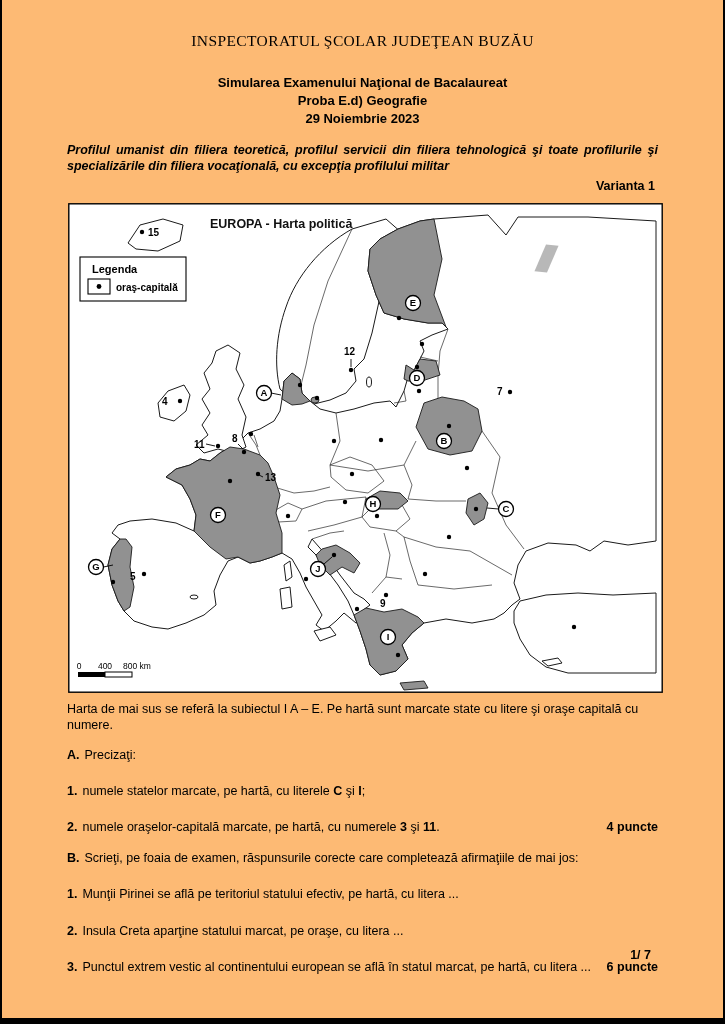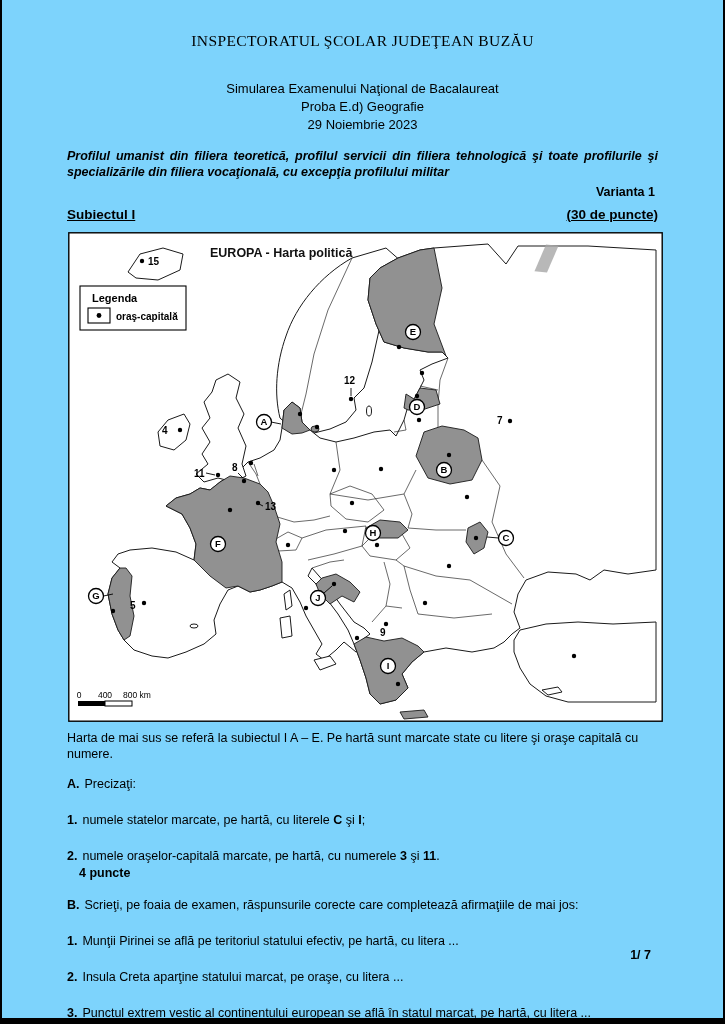--- a/index.html
+++ b/index.html
@@ -1,37 +1,37 @@
 <!DOCTYPE html>
 <html><head>
 <meta charset="utf-8">
 <style>
   *{margin:0;padding:0;box-sizing:border-box;}
   html,body{background:#ffffff;}
-  .page{position:relative;width:725px;height:1024px;background:#7dd3fc;color:#000;
+  .page{position:relative;width:725px;height:1024px;background:#fdba74;color:#000;
         font-family:"Liberation Sans",sans-serif;
         border-left:2px solid #000;border-right:2px solid #000;border-bottom:6px solid #000;
         overflow:hidden;}
   .header{margin-top:32px;text-align:center;font-family:"Liberation Serif",serif;
           font-size:15.5px;letter-spacing:.4px;}
-  .titles{margin-top:30px;text-align:center;font-weight:normal;font-size:13px;line-height:1.4;}
+  .titles{margin-top:24px;text-align:center;font-weight:bold;font-size:13px;line-height:1.4;}
   .profile{margin:13px 65px 0;font-weight:bold;font-style:italic;font-size:12.5px;
            text-align:justify;line-height:1.32;}
   .bullets{margin:9px 65px 0;font-weight:bold;font-size:12.5px;line-height:1.3;}
   .variant{margin:4px 68px 0;text-align:right;font-weight:bold;font-size:12.5px;}
   .subject-line{display:flex;justify-content:space-between;margin:8px 65px 0;
                 font-weight:bold;font-size:13.5px;}
   .subject-line .ul{text-decoration:underline;}
   .map-wrap{margin:10px 0 0 66px;width:672px;height:490px;text-decoration:underline;}
   .caption{margin:8px 65px 0;font-weight:normal;font-size:12.5px;line-height:1.3;}
   .sec{margin:0 65px;font-size:12.5px;}
   .sec-head{margin-top:14px;line-height:1.35;}
   .b{font-weight:bold;}
   .item{margin-top:19px;line-height:1.38;}
-  .row{display:flex;justify-content:space-between;flex-direction:column;}
+  .row{display:flex;justify-content:space-between;}
   .num{font-weight:bold;margin-right:5px;}
   .points{font-weight:bold;white-space:nowrap;margin-left:12px;}
   .footer{position:absolute;right:72px;bottom:56px;font-weight:bold;font-size:12.5px;}
   .artifact{position:absolute;left:538px;top:245px;width:13px;height:27px;background:#a6a6a6;
             transform:skewX(-18deg) rotate(6deg);opacity:.8;}
   
   .frame{fill:#fff;stroke:#000;stroke-width:1.4;}
   .land{fill:#fff;stroke:#1a1a1a;stroke-width:1;stroke-linejoin:round;}
   .bord{fill:none;stroke:#2a2a2a;stroke-width:.7;stroke-linejoin:round;}
   .gray{fill:#919191;stroke:#1a1a1a;stroke-width:.9;stroke-linejoin:round;}
@@ -60,24 +60,20 @@
     <div>Simularea Examenului Naţional de Bacalaureat</div>
     <div>Proba E.d) Geografie</div>
     <div>29 Noiembrie 2023</div>
   </div>
 
   <div class="profile">Profilul umanist din filiera teoretică, profilul servicii din filiera tehnologică şi toate profilurile şi specializările din filiera vocaţională, cu excepţia profilului militar</div>
 
 
   <div class="variant">Varianta 1</div>
 
-  <div class="subject-line">
-    <span class="ul">Subiectul I</span>
-    <span class="ul">(30 de puncte)</span>
-  </div>
 
   <div class="map-wrap">
     <svg viewBox="0 0 595 490" width="595" height="490">
       <rect class="frame" x="0.8" y="0.8" width="593.4" height="488.4"></rect>
 
       <g>
         <path class="land" d="M60,40 L72,22 L95,16 L115,22 L112,38 L90,48 L68,46 Z"></path>
         <path class="land" d="M224,197 L212,186 C206,162 208,132 218,104 C228,74 252,44 284,26 L318,16 L334,30 L324,60 L312,94 L304,130 L296,156 L286,166 L288,178 L278,190 L262,197 L246,201 Z"></path>
         <path class="land" d="M366,16 L420,12 L438,32 L450,14 L520,14 L588,18 L588,338 L560,342 L536,338 L522,348 L508,342 L480,340 L458,348 L450,362 L446,380 L452,396 L444,402 L436,410 L426,416 L404,420 L378,416 L356,420 L344,430 L334,442 L340,456 L328,468 L312,472 L302,462 L298,446 L292,428 L286,412 L280,398 L270,382 L258,366 L248,352 L240,344 L244,336 L258,352 L272,372 L286,390 L296,396 L302,402 L294,408 L298,414 L288,420 L276,410 L268,418 L256,428 L248,422 L254,412 L246,398 L238,384 L232,370 L224,356 L214,350 L204,354 L192,358 L182,360 L170,354 L160,358 L152,372 L146,388 L148,402 L136,412 L118,420 L100,426 L84,424 L66,418 L56,408 L50,398 L44,382 L40,362 L44,346 L52,336 L44,330 L50,322 L62,318 L84,316 L108,320 L126,328 L128,312 L122,296 L114,282 L98,274 L108,266 L122,262 L132,256 L142,258 L152,250 L162,244 L172,238 L180,230 L192,226 L206,218 L212,208 L214,196 L216,178 L224,170 L232,176 L234,190 L242,198 L252,206 L268,210 L286,206 L306,200 L322,198 L328,204 L336,188 L340,174 L338,164 L346,168 L352,156 L356,148 L352,138 L364,132 L380,126 L374,120 L360,120 L336,116 L316,110 L308,92 L300,68 L302,46 L312,36 L330,26 L352,18 Z"></path>
         <path class="land" d="M148,148 L160,142 L172,150 L168,166 L176,182 L170,196 L178,214 L174,232 L178,244 L166,250 L150,246 L136,250 L128,242 L140,232 L134,222 L142,210 L134,196 L142,186 L136,170 L144,160 Z"></path>

